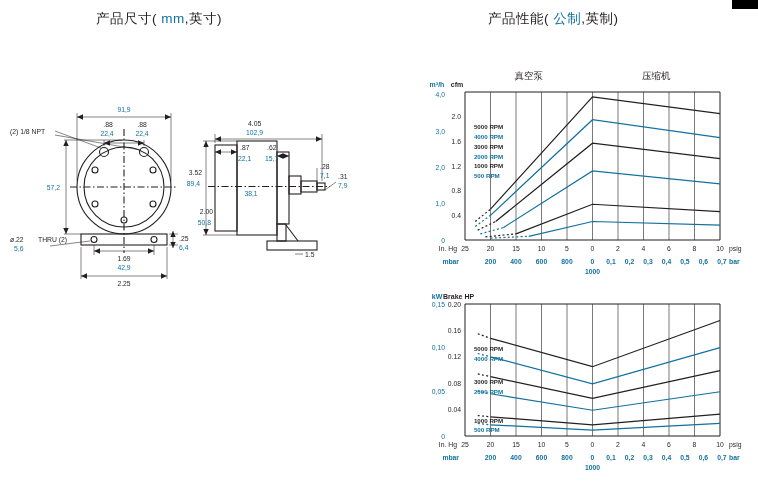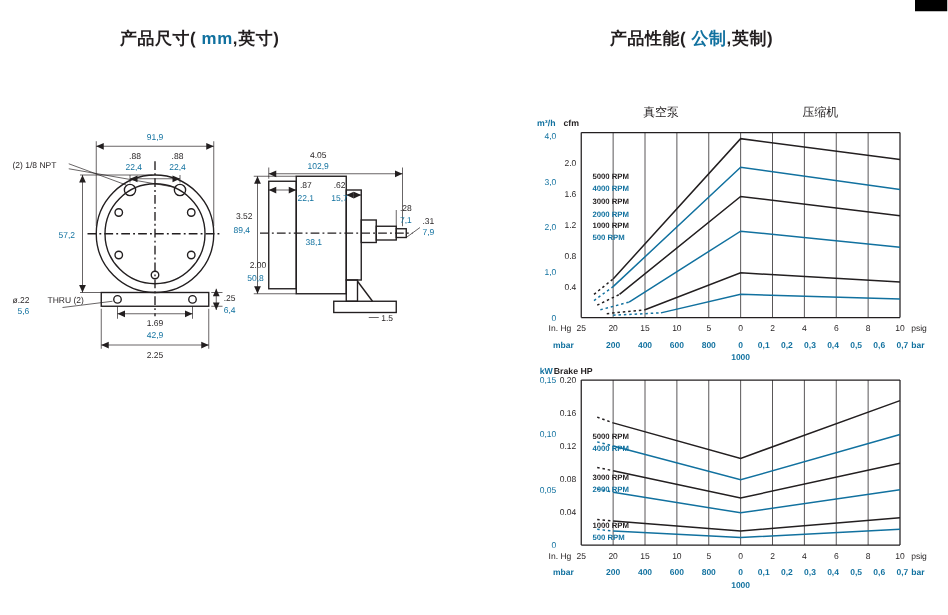--- a/index.html
+++ b/index.html
@@ -1,24 +1,24 @@
 <!DOCTYPE html>
 <html style="--accent: #11719f;"><head>
 <meta charset="utf-8">
 <style>
   *{margin:0;padding:0;box-sizing:border-box}
   html,body{width:758px;height:492px;background:#fff;overflow:hidden}
   body{position:relative;font-family:"Liberation Sans","DejaVu Sans",sans-serif;color:#231f20}
-  .title{position:absolute;top:22px;font-size:13.5px;font-weight:bold;letter-spacing:.5px}
+  .title{position:absolute;top:10px;font-size:13.5px;font-weight:normal;letter-spacing:.5px}
   .title-left{left:96px}
   .title-right{left:488px}
   .accent{color:var(--accent)}
   .corner-mark{position:absolute;top:0;right:0;width:26px;height:9px;background:#000}
   #drawing{position:absolute;left:2px;top:55px}
-  #chart1{position:absolute;left:410px;top:74px}
+  #chart1{position:absolute;left:410px;top:60px}
   #chart2{position:absolute;left:410px;top:288px}
   text{font-family:"Liberation Sans","DejaVu Sans",sans-serif}
   #drawing line,#drawing circle,#drawing rect{stroke:#231f20;fill:none}
   #drawing .obj line,#drawing .obj circle,#drawing .obj rect{stroke-width:1.1}
   #drawing .thin{stroke-width:.6}
   #drawing .cl{stroke-width:.5;stroke-dasharray:7 2.5 1.5 2.5}
   #drawing .ext{stroke-width:.55}
   #drawing .diml{stroke-width:.55;marker-start:url(#ar);marker-end:url(#ar)}
   #drawing text{font-size:6.8px;fill:#231f20;stroke:none}
   #drawing text.mm{fill:var(--accent)}

